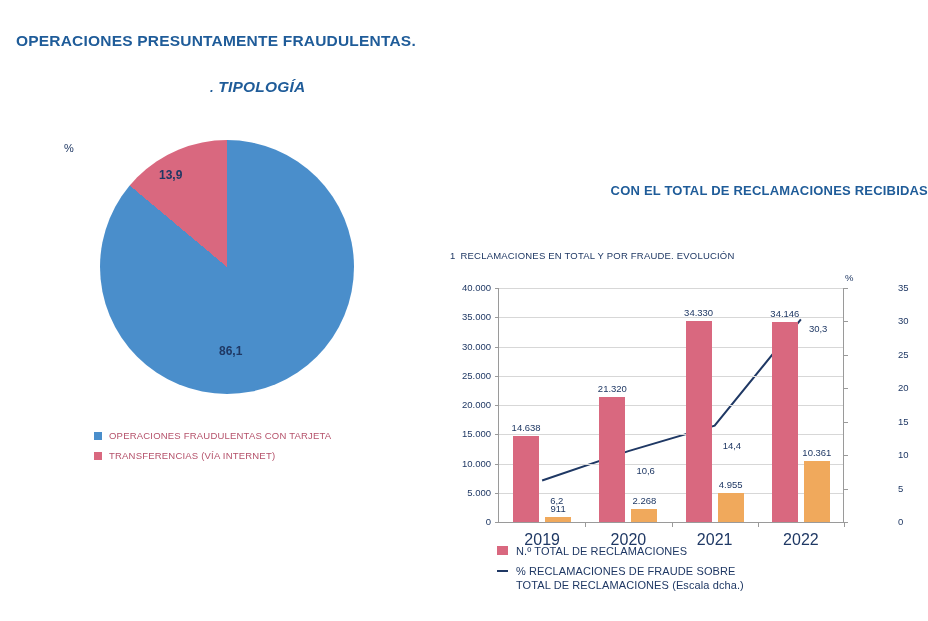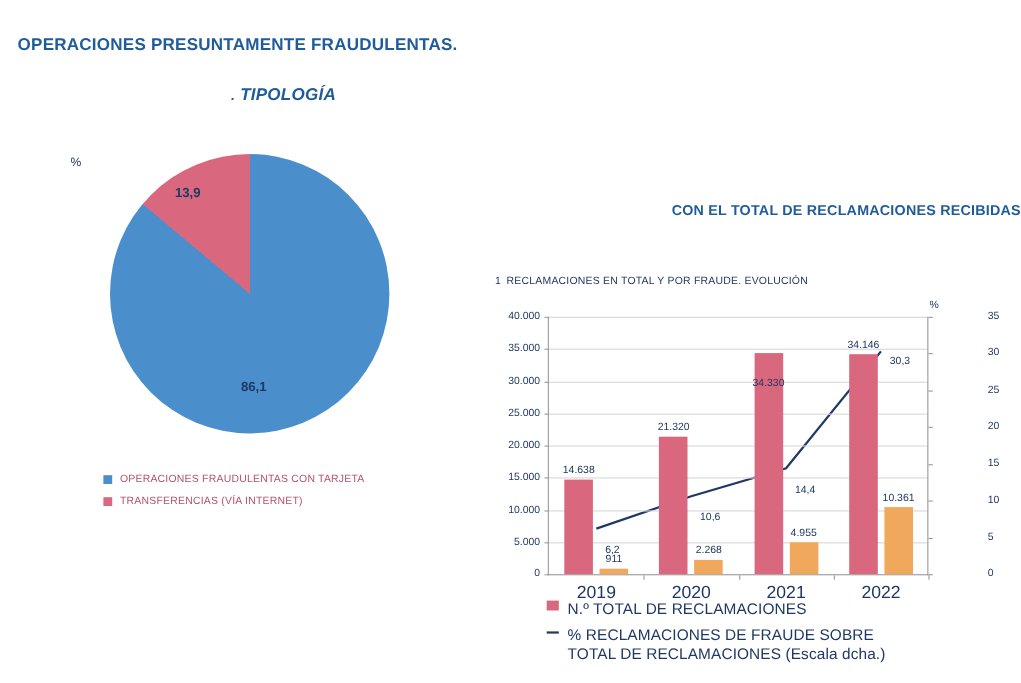--- a/index.html
+++ b/index.html
@@ -255,21 +255,21 @@
     position: absolute;
     font-size: 9.5px;
     color: #1f3864;
     white-space: nowrap;
   }
   
   .bar-legend {
     position: absolute;
     left: 497px;
     top: 545px;
-    font-size: 14px;
+    font-size: 11px;
     color: #1f3864;
   }
   .bar-legend .row {
     display: flex;
     align-items: flex-start;
     margin-bottom: 6px;
   }
   .bar-legend .swatch {
     width: 11px;
     height: 9px;
@@ -379,21 +379,21 @@
         <div class="bar-label" style="left: 59.125px; top: 214.671px;">911</div>
         <div class="xtick" style="left: 129.375px;">2020</div>
         <div class="xtick-mark" style="left: 172.5px;"></div>
         <div class="bar total" style="left: 100.375px; width: 26px; height: 124.722px;"></div>
         <div class="bar-label" style="left: 113.375px; top: 95.278px;">21.320</div>
         <div class="bar fraud" style="left: 132.375px; width: 26px; height: 13.2678px;"></div>
         <div class="bar-label" style="left: 145.375px; top: 206.732px;">2.268</div>
         <div class="xtick" style="left: 215.625px;">2021</div>
         <div class="xtick-mark" style="left: 258.75px;"></div>
         <div class="bar total" style="left: 186.625px; width: 26px; height: 200.831px;"></div>
-        <div class="bar-label" style="left: 199.625px; top: 19.1695px; margin-top: 36px;">34.330</div>
+        <div class="bar-label" style="left: 199.625px; top: 19.1695px;">34.330</div>
         <div class="bar fraud" style="left: 218.625px; width: 26px; height: 28.9868px;"></div>
         <div class="bar-label" style="left: 231.625px; top: 191.013px;">4.955</div>
         <div class="xtick" style="left: 301.875px;">2022</div>
         <div class="xtick-mark" style="left: 345px;"></div>
         <div class="bar total" style="left: 272.875px; width: 26px; height: 199.754px;"></div>
         <div class="bar-label" style="left: 285.875px; top: 20.2459px;">34.146</div>
         <div class="bar fraud" style="left: 304.875px; width: 26px; height: 60.6118px;"></div>
         <div class="bar-label" style="left: 317.875px; top: 159.388px;">10.361</div>
         <div class="line-label" style="left: 51.125px; top: 206.549px;">6,2</div>
         <div class="line-label" style="left: 137.375px; top: 177.131px;">10,6</div>

